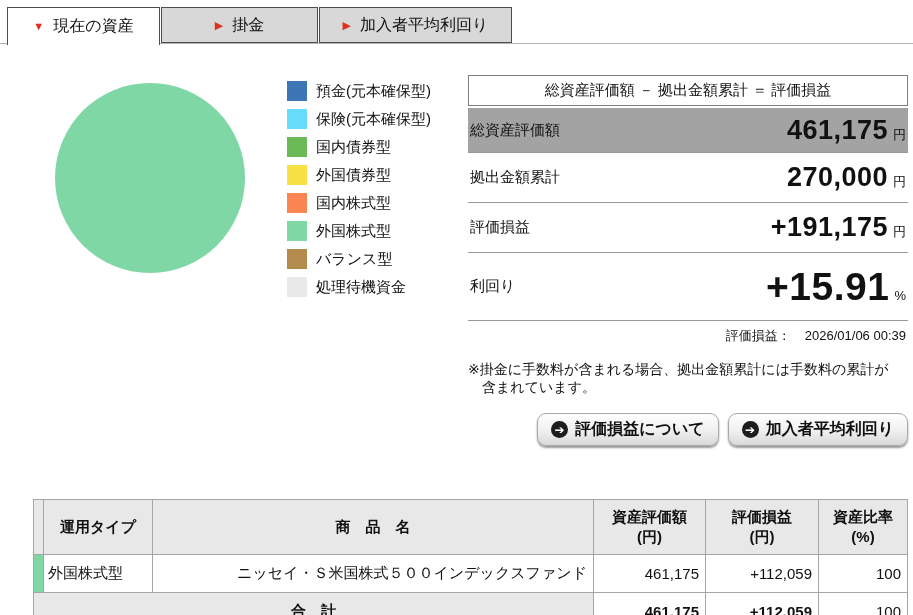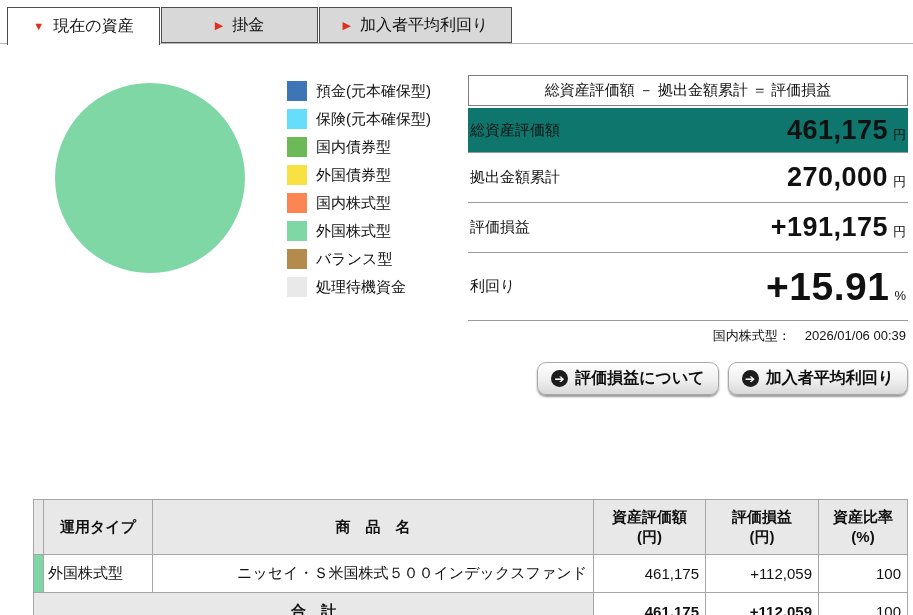--- a/index.html
+++ b/index.html
@@ -32,21 +32,21 @@
   .formula-box{box-sizing:border-box;border:1px solid #7f7f7f;height:31px;
                display:flex;align-items:center;justify-content:center;font-size:15px;margin-bottom:2px;}
   .srow{display:flex;align-items:center;justify-content:space-between;
         border-bottom:1px solid #999;box-sizing:border-box;padding:0 2px;}
   .srow.h45{height:45px;} .srow.h46{height:50px;} .srow.h68{height:68px;}
   .srow .label{font-size:15px;}
   .srow .amount{display:flex;align-items:baseline;}
   .srow .val{font-weight:bold;font-size:27px;letter-spacing:0.5px;}
   .srow .val.big{font-size:39px;}
   .srow .unit{font-size:13px;margin-left:5px;}
-  .srow.hl{background:#0f766e;}
+  .srow.hl{background:#a3a3a3;}
   .inquiry{margin-top:6px;text-align:right;font-size:13px;padding-right:2px;}
   .inquiry .sep{display:inline-block;width:14px;}
   .note{margin-top:15px;font-size:14px;line-height:18px;}
   .note .l2{padding-left:14px;}
   .btnrow{margin-top:17px;display:flex;justify-content:flex-end;gap:9px;}
   .btn{height:33px;border-radius:9px;border:1px solid #a9a9a9;
        background:linear-gradient(#ffffff 0%,#efefef 55%,#d9d9d9 100%);
        box-shadow:0 2px 2px rgba(0,0,0,0.4);display:flex;align-items:center;
        padding:0 13px;font-size:16px;font-weight:bold;cursor:pointer;color:#111;}
   .btn .circle{width:17px;height:17px;border-radius:50%;background:#1d1d1d;color:#fff;
@@ -152,23 +152,27 @@
 
   <div class="srow h68">
     <span class="label">利回り</span>
     <span class="amount">
       <span class="val big">+15.91</span>
       <span class="unit">%</span>
     </span>
   </div>
 
   <div class="inquiry">
-    <span>国内株式型：</span><span class="sep"></span><span>2026/01/06 00:39</span>
-  </div>
-
+    <span>評価損益：</span><span class="sep"></span><span>2026/01/06 00:39</span>
+  </div>
+
+  <div class="note">
+    <div class="l1">※掛金に手数料が含まれる場合、拠出金額累計には手数料の累計が</div>
+    <div class="l2">含まれています。</div>
+  </div>
 
   <div class="btnrow">
     <button class="btn">
       <span class="circle">➔</span>
       <span>評価損益について</span>
     </button>
     <button class="btn">
       <span class="circle">➔</span>
       <span>加入者平均利回り</span>
     </button>

